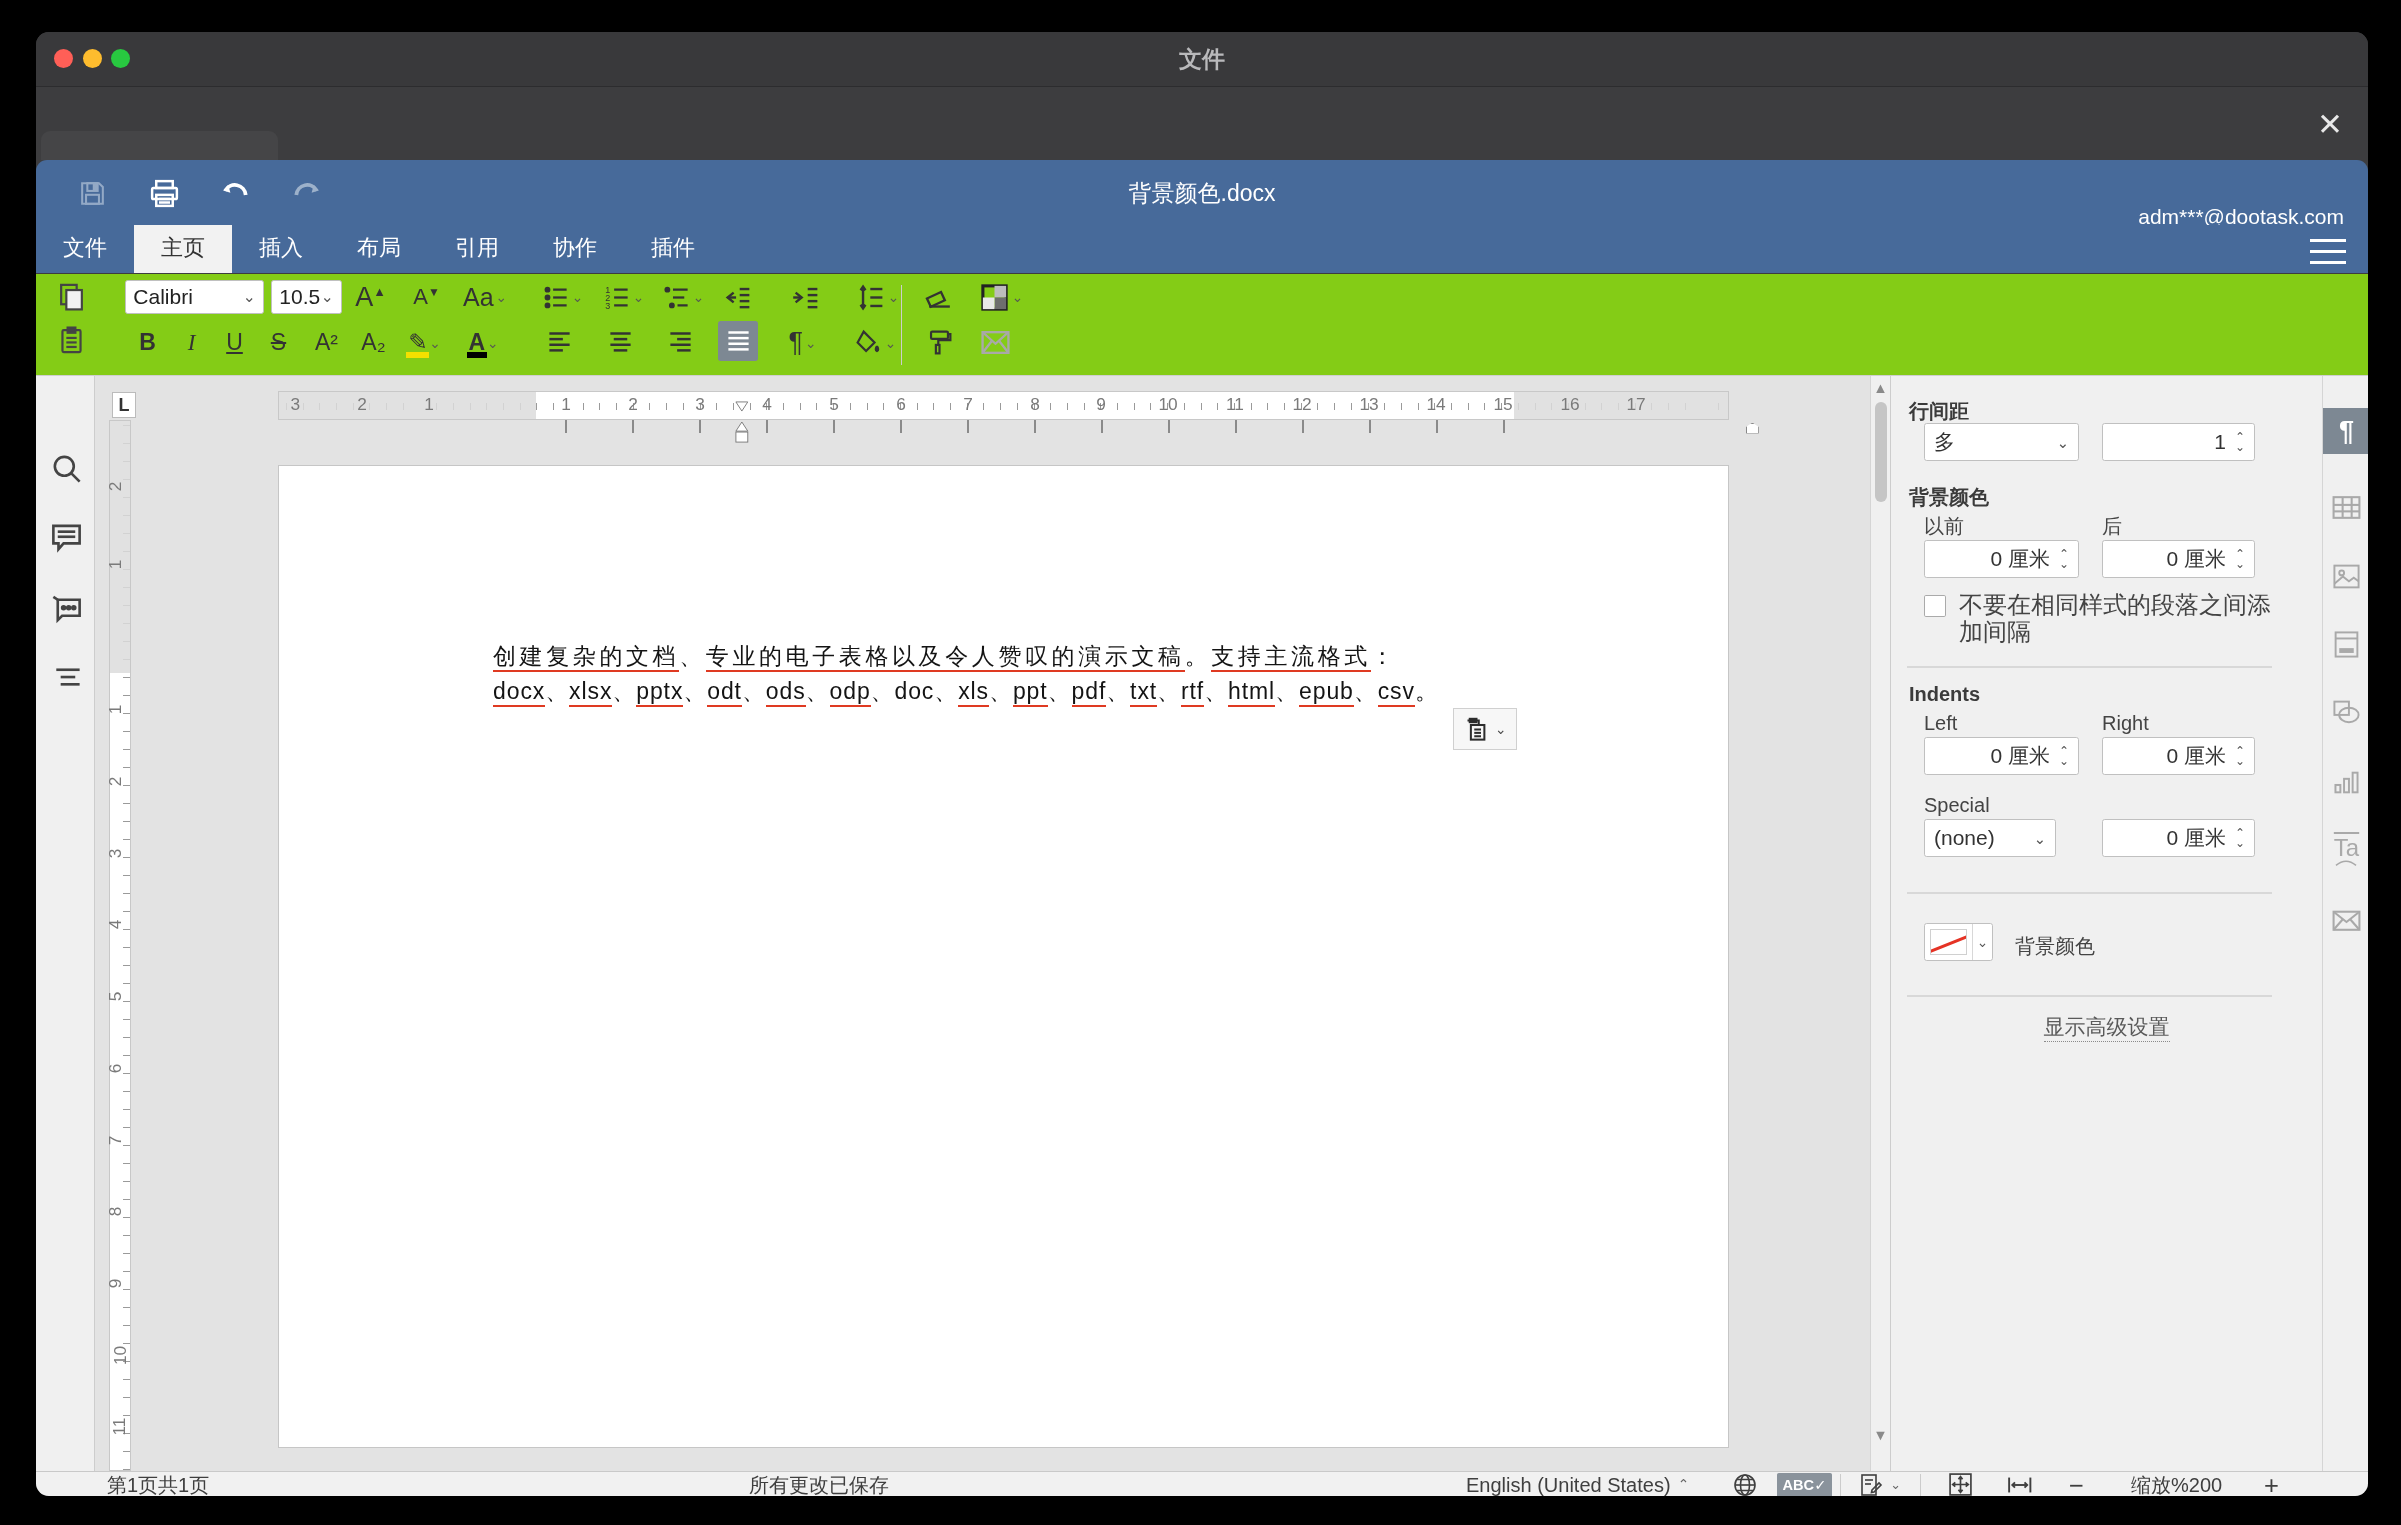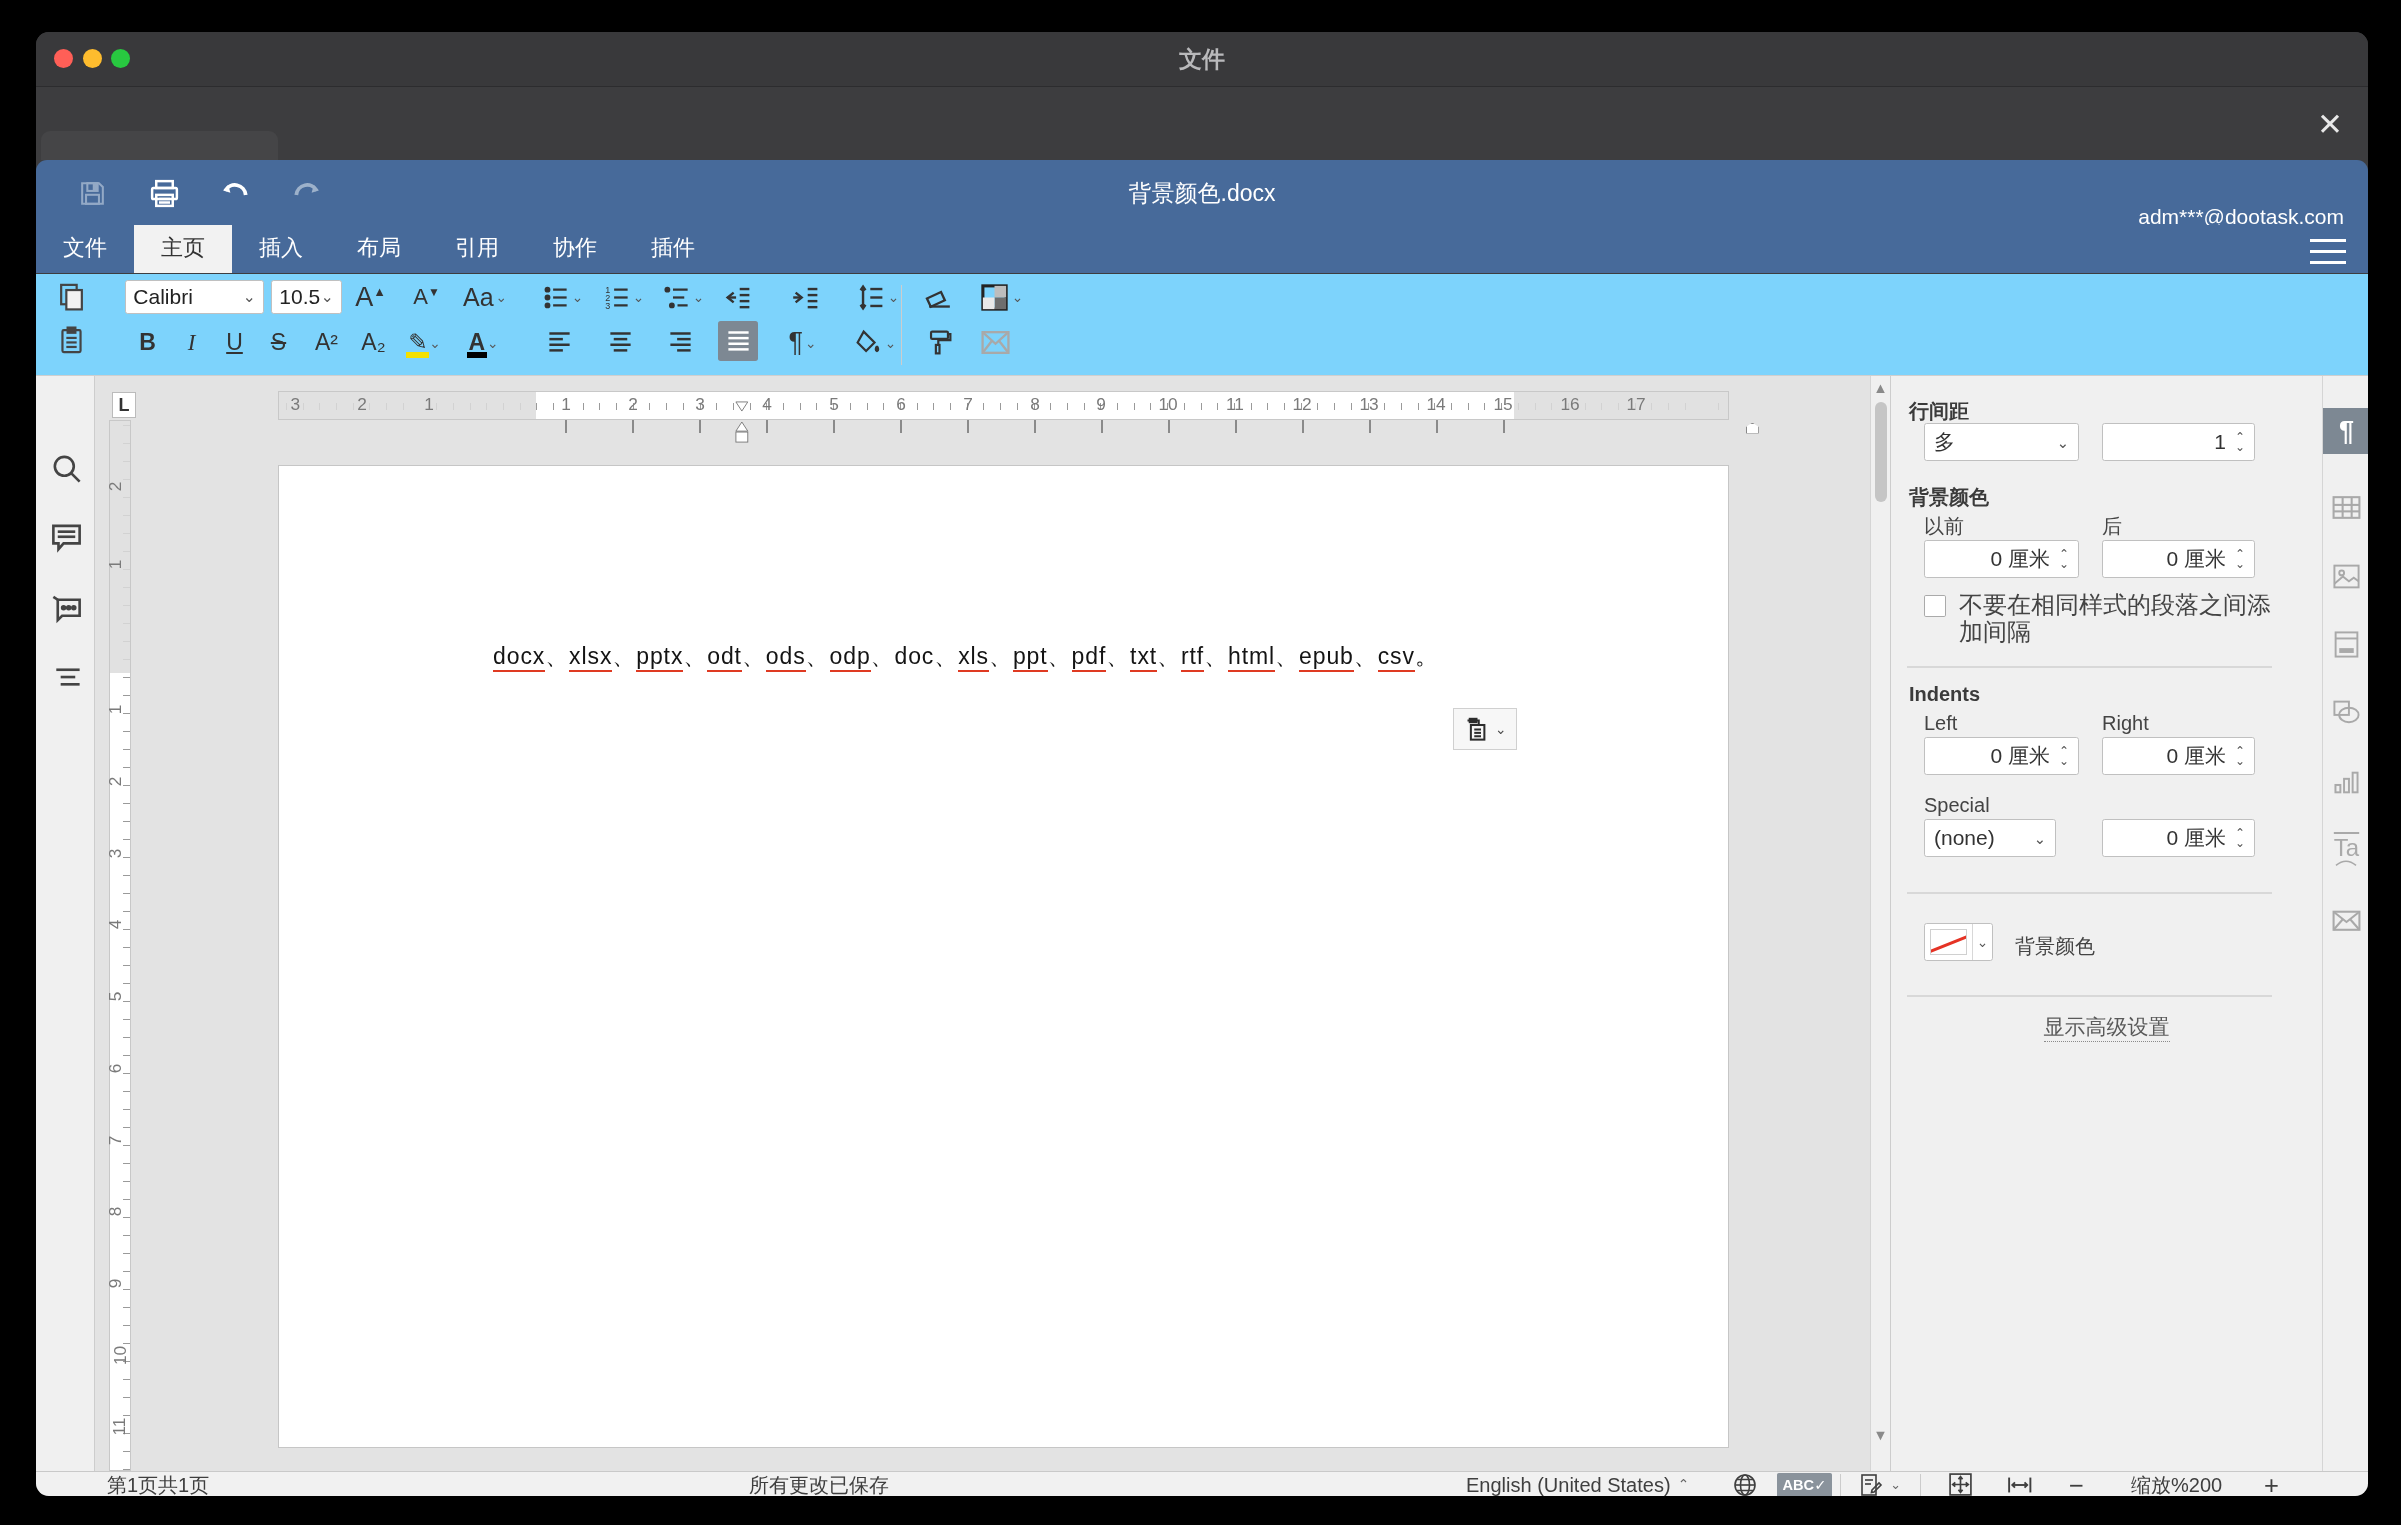--- a/index.html
+++ b/index.html
@@ -25,21 +25,21 @@
   #user-email { position:absolute; right:24px; top:0; height:66px; line-height:66px; color:#fff; font-size:21px;margin-top:24px; }
 
   
   #tabbar { position:absolute; left:0; top:193px; width:100%; height:48px; background:#476a9a; }
   .tab { float:left; height:48px; line-height:46px; padding:0 27px; color:#fff; font-size:22px; }
   .tab.active { background:#f2f2f2; color:#333; }
   #hamburger { position:absolute; right:20px; top:7.3px; width:40px; height:35px; color:#fff; }
   #hamburger div { height:2.7px; background:#fff; margin:8.2px 1.8px; }
 
   
-  #toolbar { position:absolute; left:0; top:242px; width:100%; height:102px; background:#7dd3fc; border-bottom:0.9px solid #cfcfcf; color:#333; }
+  #toolbar { position:absolute; left:0; top:242px; width:100%; height:102px; background:#84cc16; border-bottom:0.9px solid #cfcfcf; color:#333; }
   .tb-abs { position:absolute; display:flex; align-items:center; }
   .combo { background:#fff; border:0.9px solid #c0c0c0; border-radius:2.7px; height:34px; display:flex; align-items:center; padding:0 7.3px; font-size:21px; color:#222; }
   .combo .chev { margin-left:auto; font-size:15.5px; color:#555; }
   .tbtn { display:flex; align-items:center; justify-content:center; min-width:33px; height:35px; font-size:23px; color:#333; }
   .chev-s { font-size:13.7px; color:#555; margin-left:1.8px; }
   .tb-divider { position:absolute; top:11px; width:0.9px; height:80px; background:#cdcdcd; }
   .active-btn { background:#7d8893; border-radius:2.7px; color:#fff; }
   .hl-A { position:relative; font-size:23px; font-weight:bold; }
   .hl-A .bar { position:absolute; left:-1.8px; right:-1.8px; bottom:-1.8px; height:5.5px; }
 
@@ -519,20 +519,21 @@
           <span class="vnum" style="top: 709px;">7</span>
           <span class="vnum" style="top: 780px;">8</span>
           <span class="vnum" style="top: 852px;">9</span>
           <span class="vnum" style="top: 924px;">10</span>
           <span class="vnum" style="top: 995px;">11</span>
         </div>
     </div>
 
     <div id="page">
       <div id="doc-text">
+        <div class="cn"><span class="seg-u">创建复杂的文档</span><span>、</span><span class="seg-u">专业的电子表格以及令人赞叹的演示文稿</span><span>。</span><span class="seg-u">支持主流格式</span><span>：</span></div>
         <div class="en"><span class="seg-u">docx</span><span>、</span><span class="seg-u">xlsx</span><span>、</span><span class="seg-u">pptx</span><span>、</span><span class="seg-u">odt</span><span>、</span><span class="seg-u">ods</span><span>、</span><span class="seg-u">odp</span><span>、</span><span>doc</span><span>、</span><span class="seg-u">xls</span><span>、</span><span class="seg-u">ppt</span><span>、</span><span class="seg-u">pdf</span><span>、</span><span class="seg-u">txt</span><span>、</span><span class="seg-u">rtf</span><span>、</span><span class="seg-u">html</span><span>、</span><span class="seg-u">epub</span><span>、</span><span class="seg-u">csv</span><span>。</span></div>
       </div>
       <div id="paste-btn">
         <span>
             <svg width="27" height="27" viewBox="0 0 24 24" fill="none" stroke="#2d2d2d" stroke-width="1.8">
               <path d="M4 4 h10 v4"></path>
               <rect x="6" y="2.5" width="6" height="3" fill="#2d2d2d"></rect>
               <rect x="7" y="8" width="12" height="13"></rect>
               <line x1="10" y1="12" x2="16" y2="12"></line>
               <line x1="10" y1="15" x2="16" y2="15"></line>

